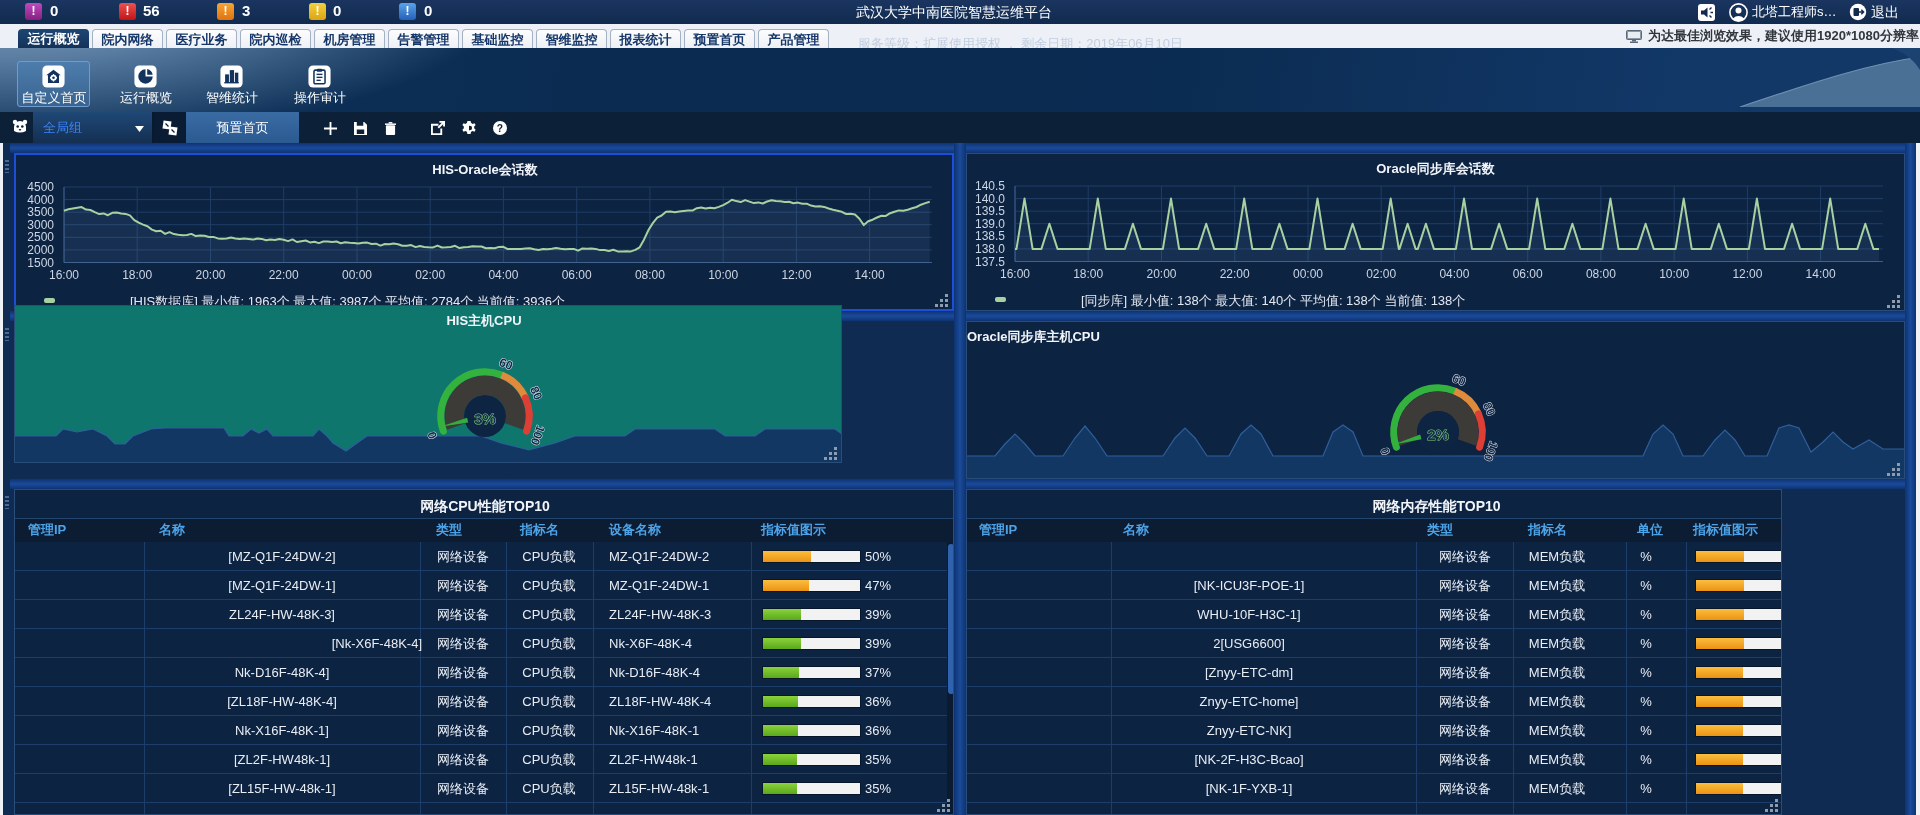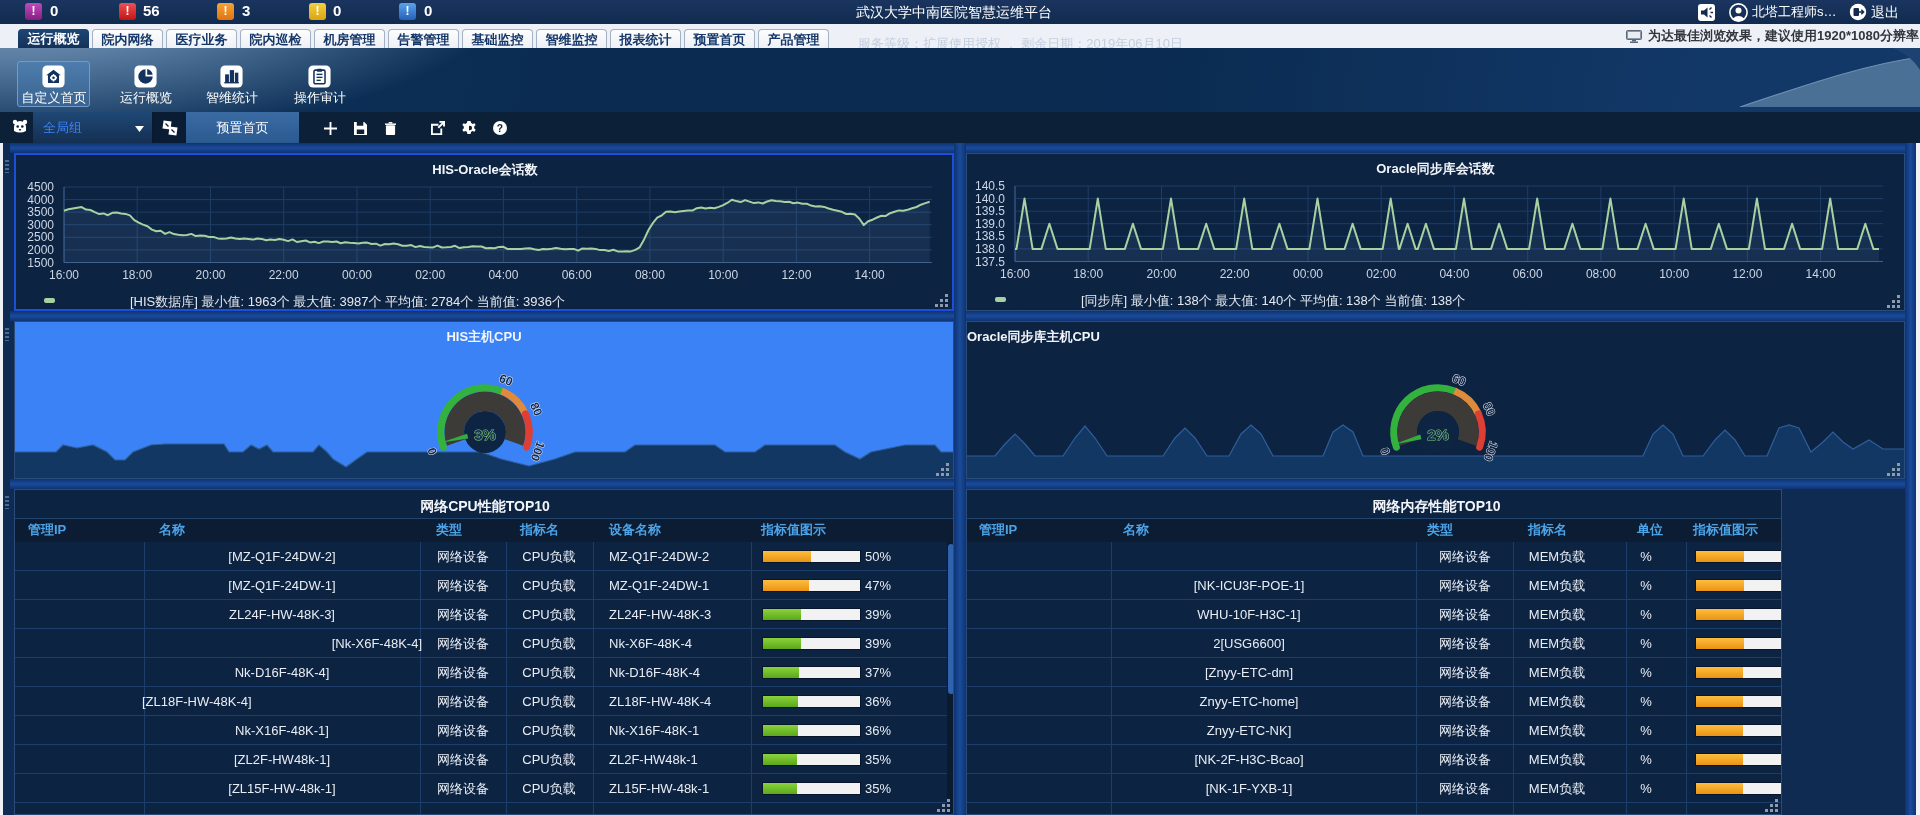--- a/index.html
+++ b/index.html
@@ -260,21 +260,21 @@
           <g fill="#8e9bac">
             <rect x="10" y="0" width="3" height="3"></rect>
             <rect x="5" y="5" width="3" height="3"></rect>
             <rect x="10" y="5" width="3" height="3"></rect>
             <rect x="0" y="10" width="3" height="3"></rect>
             <rect x="5" y="10" width="3" height="3"></rect>
             <rect x="10" y="10" width="3" height="3"></rect>
           </g>
         </svg></div>
     </div>
-    <div class="abs" style="left:14px;top:178px;width:940px;height:158px;background:#3b82f6;border:1px solid #2a4c78;overflow:hidden">
+    <div class="abs" style="left:14px;top:162px;width:828px;height:158px;background:#0f766e;border:1px solid #2a4c78;overflow:hidden">
       <div class="abs" style="left:0;top:6px;width:938px;text-align:center;color:#f2f5fa;font-size:13px;font-weight:bold">HIS主机CPU</div>
       <svg width="938" height="158" style="position:absolute;left:0;top:0">
         <polygon points="0,130 41,130 48,123 62,126 78,123 92,130 100,138 110,138 118,130 136,123 150,122 209,122 214,130 228,130 236,123 244,127 252,123 258,130 298,130 304,123 312,130 318,137 331,145 342,137 352,130 420,130 466,130 486,137 514,144 540,137 560,130 610,130 620,123 700,123 710,130 740,130 750,123 820,123 830,130 845,137 856,130 890,123 920,123 926,130 940,130 940,157 0,157" fill="#133763"></polygon>
         <polyline points="0,130 41,130 48,123 62,126 78,123 92,130 100,138 110,138 118,130 136,123 150,122 209,122 214,130 228,130 236,123 244,127 252,123 258,130 298,130 304,123 312,130 318,137 331,145 342,137 352,130 420,130 466,130 486,137 514,144 540,137 560,130 610,130 620,123 700,123 710,130 740,130 750,123 820,123 830,130 845,137 856,130 890,123 920,123 926,130 940,130" fill="none" stroke="#2e5f9b" stroke-width="1.2"></polyline>
         <path d="M 431.94 123.85 A 40.5 40.5 0 1 1 508.06 123.85 L 489.73 117.18 A 21 21 0 1 0 450.27 117.18 Z" fill="#3c3b37"></path>
         <path d="M 428.37 125.15 A 44.3 44.3 0 0 1 486.60 68.93" stroke="#33b33e" stroke-width="7" fill="none" stroke-linecap="round"></path>
         <path d="M 486.60 68.93 A 44.3 44.3 0 0 1 510.47 91.98" stroke="#e08a3c" stroke-width="7" fill="none"></path>
         <path d="M 510.47 91.98 A 44.3 44.3 0 0 1 511.63 125.15" stroke="#dd3f34" stroke-width="7" fill="none" stroke-linecap="round"></path>
         <circle cx="470" cy="110" r="21" fill="#0e2443"></circle>
         <polygon points="425.3,120.7 453.2,116.6 452.1,111.7" fill="#35ad3e"></polygon>
@@ -381,21 +381,21 @@
       </div>
       <div class="cell" style="left:850px;top:139px">39%</div>
       <div class="cell" style="left:127px;top:168px;width:280px;text-align:center">Nk-D16F-48K-4]</div>
       <div class="cell" style="left:403px;top:168px;width:90px;text-align:center">网络设备</div>
       <div class="cell" style="left:489px;top:168px;width:90px;text-align:center">CPU负载</div>
       <div class="cell" style="left:594px;top:168px">Nk-D16F-48K-4</div>
       <div class="bar" style="left:748px;top:177px">
         <div class="barfill" style="width:36px;background:linear-gradient(#8bd23c,#5ba81b)"></div>
       </div>
       <div class="cell" style="left:850px;top:168px">37%</div>
-      <div class="cell" style="left:127px;top:197px;width:280px;text-align:left">[ZL18F-HW-48K-4]</div>
+      <div class="cell" style="left:127px;top:197px;width:280px;text-align:center">[ZL18F-HW-48K-4]</div>
       <div class="cell" style="left:403px;top:197px;width:90px;text-align:center">网络设备</div>
       <div class="cell" style="left:489px;top:197px;width:90px;text-align:center">CPU负载</div>
       <div class="cell" style="left:594px;top:197px">ZL18F-HW-48K-4</div>
       <div class="bar" style="left:748px;top:206px">
         <div class="barfill" style="width:35px;background:linear-gradient(#8bd23c,#5ba81b)"></div>
       </div>
       <div class="cell" style="left:850px;top:197px">36%</div>
       <div class="cell" style="left:127px;top:226px;width:280px;text-align:center">Nk-X16F-48K-1]</div>
       <div class="cell" style="left:403px;top:226px;width:90px;text-align:center">网络设备</div>
       <div class="cell" style="left:489px;top:226px;width:90px;text-align:center">CPU负载</div>

